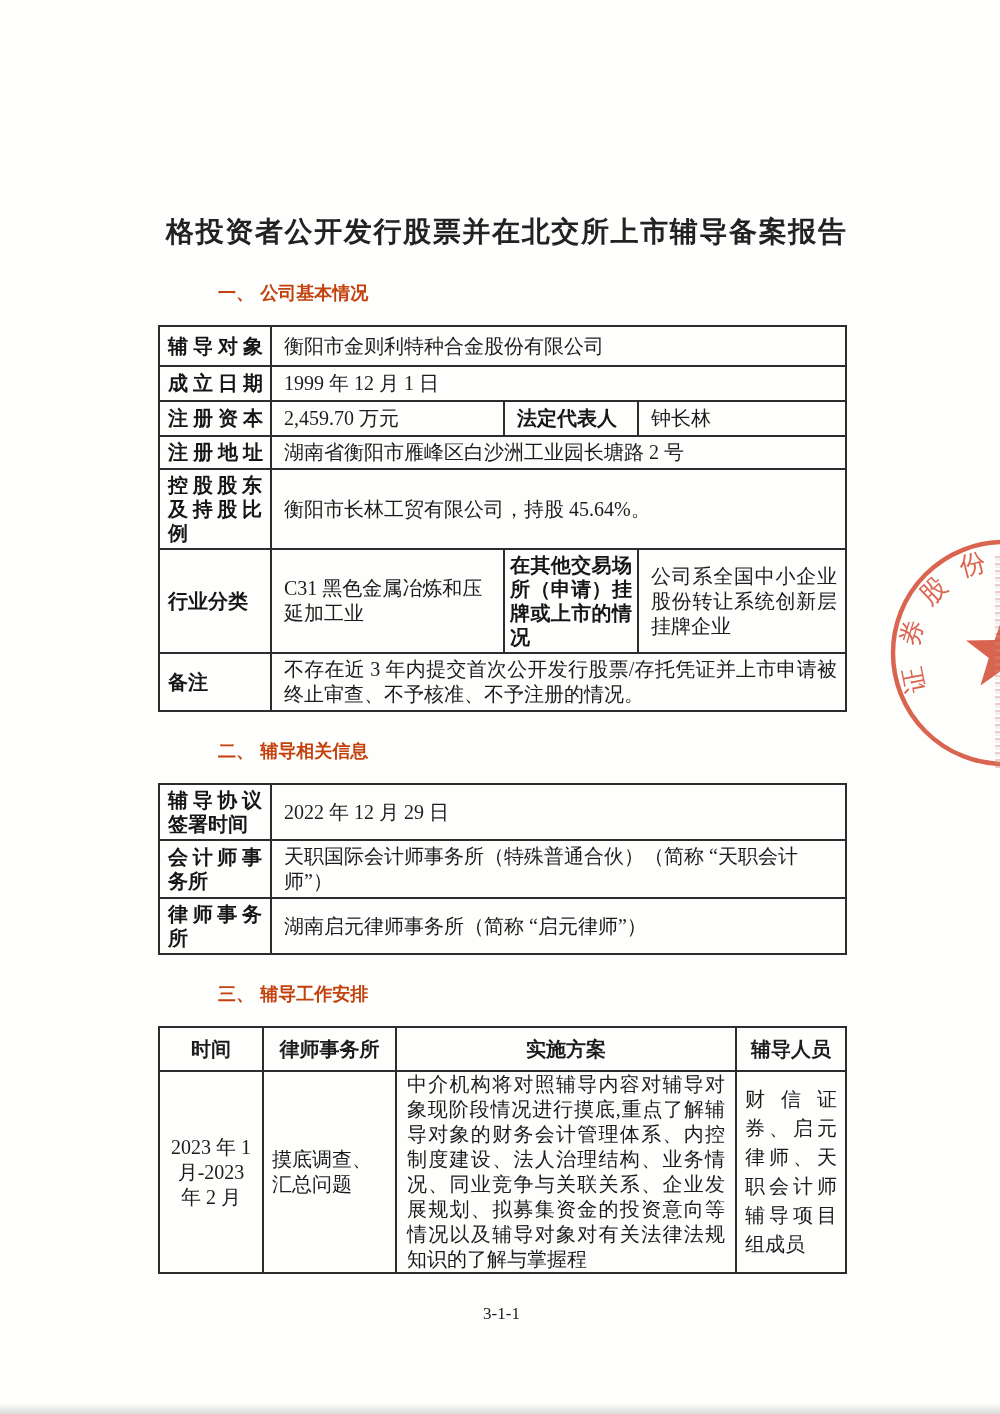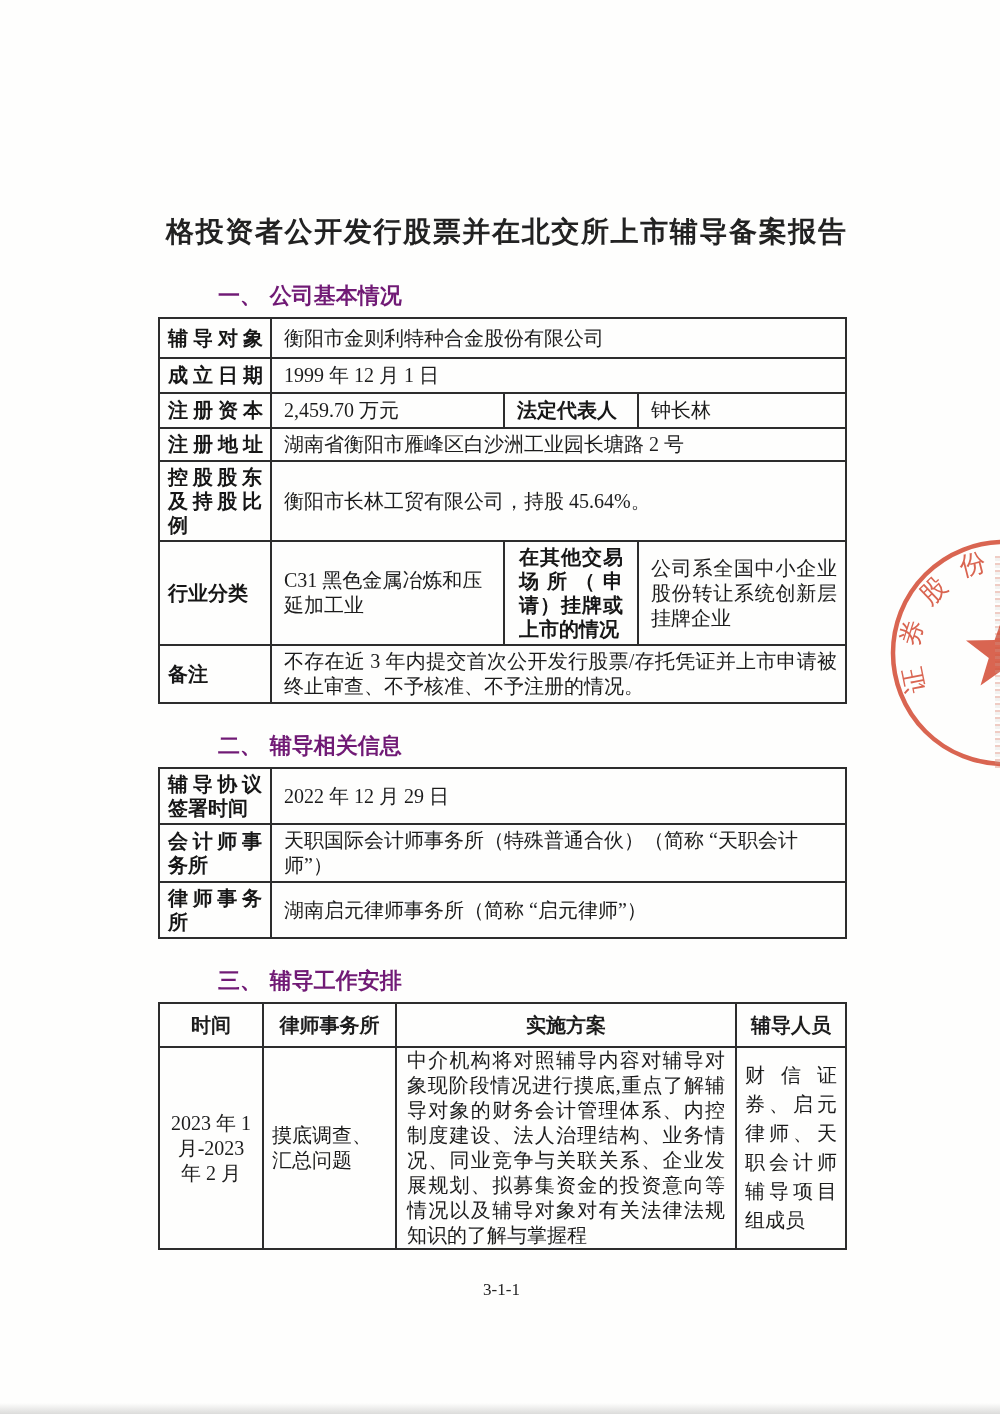--- a/index.html
+++ b/index.html
@@ -18,43 +18,43 @@
     margin-top:210px; margin-left:8px; width:680px;
     font-family:"DejaVu Sans", sans-serif;
     font-weight:bold; font-size:28px; line-height:44px;
     color:#222;
   }
   .doc-title .tline { text-align:justify; text-align-last:justify; }
 
   
   .sec-heading {
     font-family:"DejaVu Sans", sans-serif;
-    font-weight:bold; font-size:22px;
-    margin:27px 0 0 60px; color:#701a75;
+    font-weight:bold; font-size:18px;
+    margin:27px 0 0 60px; color:#c2410c;
   }
 
   
-  table { border-collapse:collapse; width:687px; margin-top:6px; table-layout:fixed; }
+  table { border-collapse:collapse; width:687px; margin-top:20px; table-layout:fixed; }
   td, th {
     border:2px solid #2d2d2d;
     vertical-align:middle;
     font-size:20px; line-height:25px;
     padding:3px 8px;
     word-break:break-all;
     overflow:hidden;
   }
   .label {
     font-family:"DejaVu Sans", sans-serif;
     font-weight:bold; color:#161616;
   }
   .spread { letter-spacing:5px; white-space:nowrap; padding-right:0; }
   .ljust { text-align:justify; text-justify:inter-character; line-height:24px; }
   .vcell { padding-left:12px; }
   .vjust { text-align:justify; text-justify:inter-character; }
-  .tight { padding:3px 14px; }
+  .tight { padding:3px 5px; }
   th.hdr { font-family:"DejaVu Sans", sans-serif; font-weight:bold; text-align:center; }
   .tcenter { text-align:center; }
   .plan-cell { padding:0 10px; line-height:25px; }
   .pers-cell { text-align:justify; text-justify:inter-character; line-height:29px; padding:4px 8px; }
 
   
   .page-num { text-align:center; margin-top:30px; font-size:17px; color:#222; }
 
   
   .seal-svg { position:absolute; left:880px; top:533px; width:120px; height:240px; overflow:hidden; opacity:0.88; }

